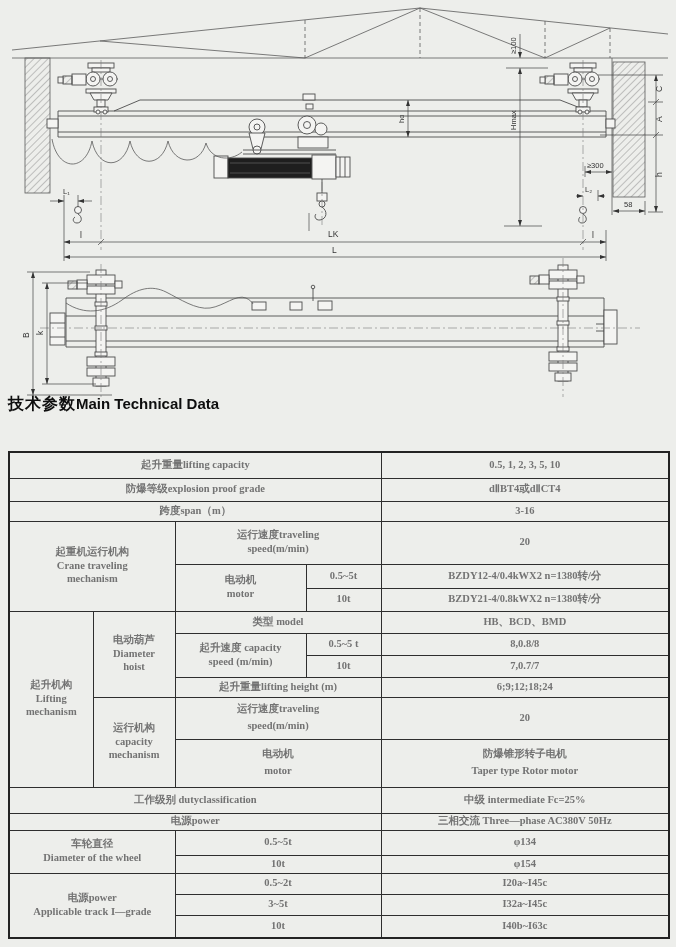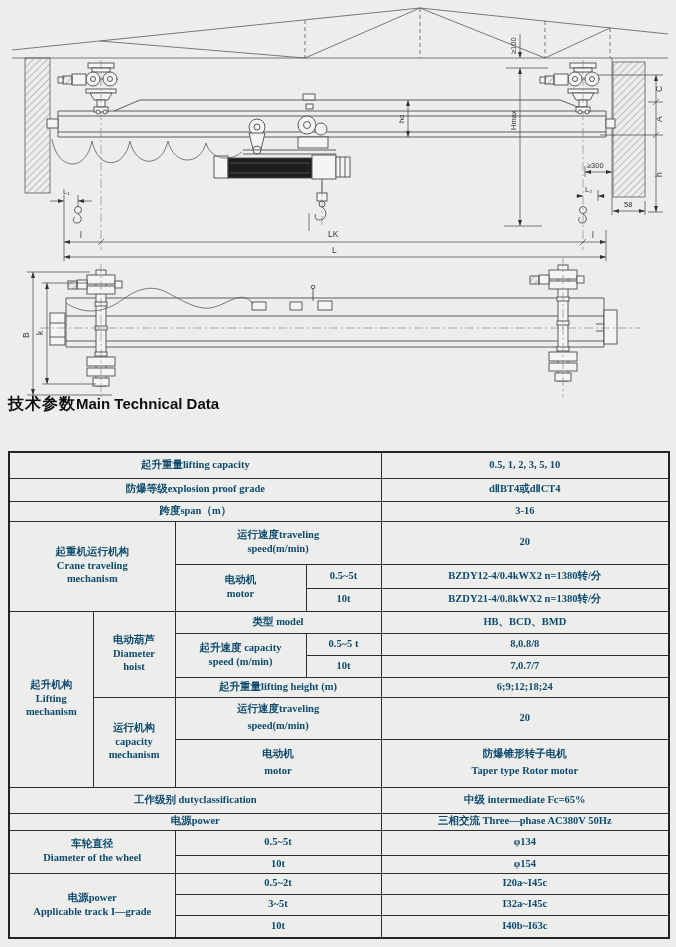--- a/index.html
+++ b/index.html
@@ -5,21 +5,21 @@
   html,body{margin:0;padding:0;}
   body{width:676px;height:947px;background:#edeeeb;position:relative;overflow:hidden;
        font-family:"Liberation Sans",sans-serif;}
   #drawing{position:absolute;top:0;left:0;}
   svg text{font-family:"Liberation Sans",sans-serif;fill:#333;font-size:7.5px;}
   svg text.big{font-size:8.5px;}
   .title{position:absolute;top:394px;left:8px;color:#0e0e0e;font-weight:bold;
          font-size:16px;letter-spacing:1px;}
   .title .en{font-size:15px;letter-spacing:0;}
   table.tech{position:absolute;top:451px;left:8px;width:660px;border-collapse:collapse;
-             table-layout:fixed;border:2px solid #232323;color:#0c4a6e;
+             table-layout:fixed;border:2px solid #232323;color:#737373;
              font-family:"Liberation Serif",serif;font-weight:bold;text-align:center;}
   table.tech td{border:1.4px solid #2e2e2e;font-size:10.5px;line-height:1.22;
                 padding:0 2px;overflow:hidden;}
   table.tech td div{pointer-events:none;}
   td.sp div{margin:1px 0;}
   td.gap2 div{margin:4px 0;}
 </style>
 </head>
 <body>
 
@@ -329,21 +329,21 @@
       <div>电动机</div>
       <div>motor</div>
     </td>
     <td class="gap2">
       <div>防爆锥形转子电机</div>
       <div>Taper type Rotor motor</div>
     </td>
   </tr>
   <tr style="height:26px">
     <td colspan="4">工作级别  dutyclassification</td>
-    <td>中级  intermediate Fc=65%</td>
+    <td>中级  intermediate Fc=25%</td>
   </tr>
   <tr style="height:17px">
     <td colspan="4">电源power</td>
     <td>三相交流   Three—phase AC380V 50Hz</td>
   </tr>
   <tr style="height:25px">
     <td colspan="2" rowspan="2" class="sp">
       <div>车轮直径</div>
       <div>Diameter of the wheel</div>
     </td>

